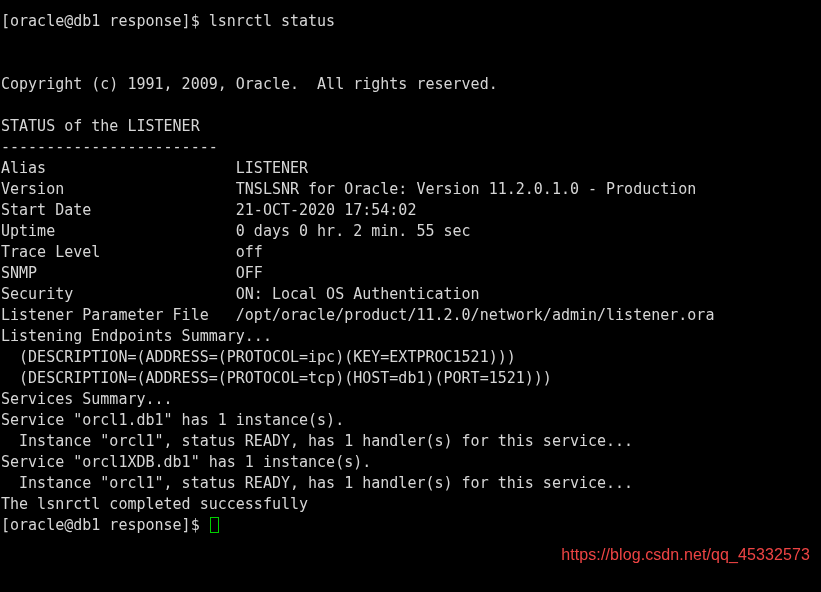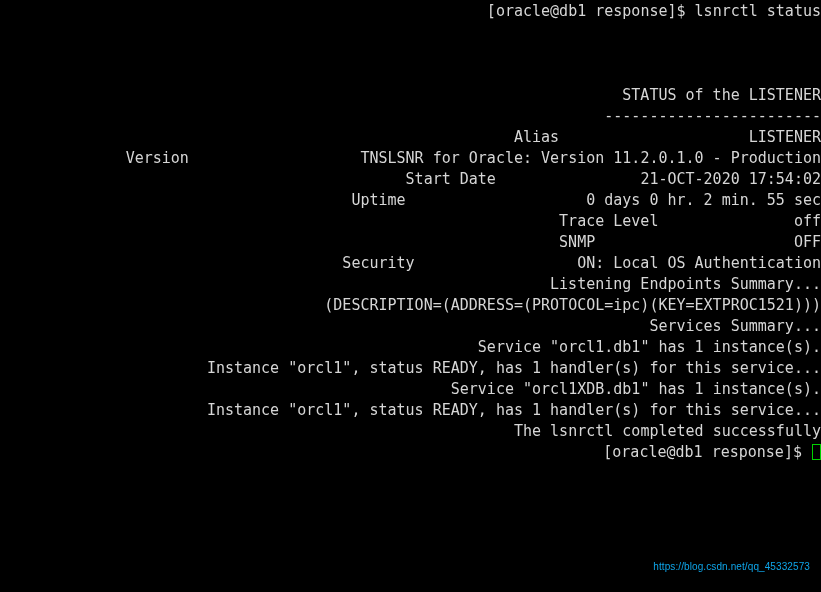--- a/index.html
+++ b/index.html
@@ -16,23 +16,22 @@
     overflow: hidden;
     font-family: "DejaVu Sans Mono", "Liberation Mono", monospace;
     font-size: 15px;
     line-height: 21px;
     color: #d6d6d6;
     -webkit-font-smoothing: none;
   }
   #screen {
     position: absolute;
     left: 0px;
-    top: 1px;
+    top: 11px;
     width: 821px;
-    text-align: right;
   }
   .line {
     white-space: pre;
     height: 21px;
     line-height: 21px;
     letter-spacing: 0px;
     font-family: "DejaVu Sans Mono", "Liberation Mono", monospace;
     font-size: 15px;
     color: #d6d6d6;
     padding-left: 1px;
@@ -46,49 +45,52 @@
     height: 16px;
     vertical-align: -3px;
     box-sizing: border-box;
     border: 1.5px solid #00d000;
     background: transparent;
     margin-left: 1px;
   }
   #watermark {
     position: absolute;
     right: 11px;
-    bottom: 15px;
+    bottom: 27px;
     font-family: "Liberation Sans", "DejaVu Sans", sans-serif;
-    font-size: 10px;
-    color: #0ea5e9;
+    font-size: 16px;
+    color: #ef4444;
     letter-spacing: 0.1px;
     white-space: pre;
     pointer-events: none;
   }
 </style>
 </head>
 <body>
 
 <div id="terminal">
   <div id="screen">
       <div class="line">[oracle@db1 response]$ lsnrctl status</div>
       <div class="line blank"></div>
       <div class="line blank"></div>
+      <div class="line">Copyright (c) 1991, 2009, Oracle.  All rights reserved.</div>
       <div class="line blank"></div>
       <div class="line">STATUS of the LISTENER</div>
       <div class="line">------------------------</div>
       <div class="line">Alias                     LISTENER</div>
       <div class="line">Version                   TNSLSNR for Oracle: Version 11.2.0.1.0 - Production</div>
       <div class="line">Start Date                21-OCT-2020 17:54:02</div>
       <div class="line">Uptime                    0 days 0 hr. 2 min. 55 sec</div>
       <div class="line">Trace Level               off</div>
       <div class="line">SNMP                      OFF</div>
       <div class="line">Security                  ON: Local OS Authentication</div>
+      <div class="line">Listener Parameter File   /opt/oracle/product/11.2.0/network/admin/listener.ora</div>
       <div class="line">Listening Endpoints Summary...</div>
       <div class="line">  (DESCRIPTION=(ADDRESS=(PROTOCOL=ipc)(KEY=EXTPROC1521)))</div>
+      <div class="line">  (DESCRIPTION=(ADDRESS=(PROTOCOL=tcp)(HOST=db1)(PORT=1521)))</div>
       <div class="line">Services Summary...</div>
       <div class="line">Service "orcl1.db1" has 1 instance(s).</div>
       <div class="line">  Instance "orcl1", status READY, has 1 handler(s) for this service...</div>
       <div class="line">Service "orcl1XDB.db1" has 1 instance(s).</div>
       <div class="line">  Instance "orcl1", status READY, has 1 handler(s) for this service...</div>
       <div class="line">The lsnrctl completed successfully</div>
       <div class="line"><span>[oracle@db1 response]$ </span><span class="cursor"></span></div>
     </div>
   <div id="watermark">https://blog.csdn.net/qq_45332573</div>
 </div>

